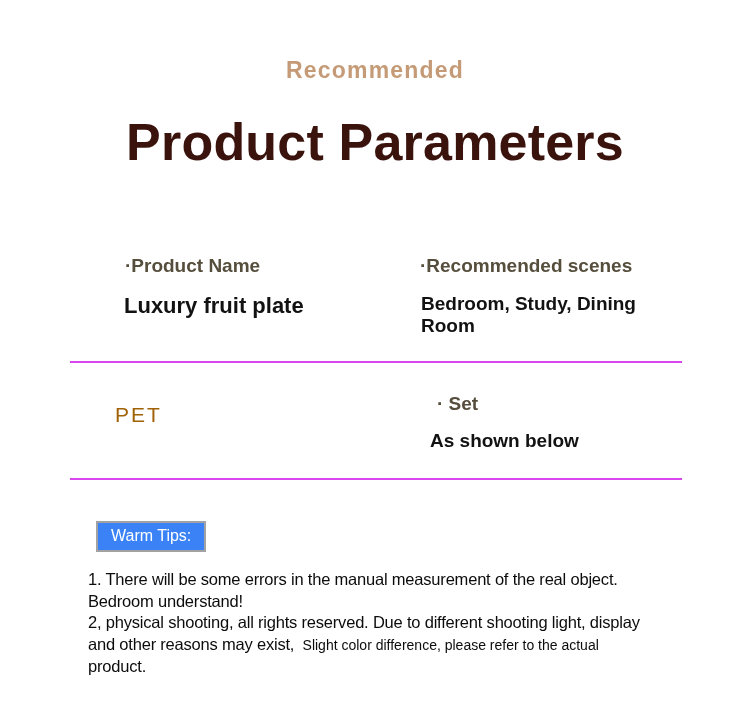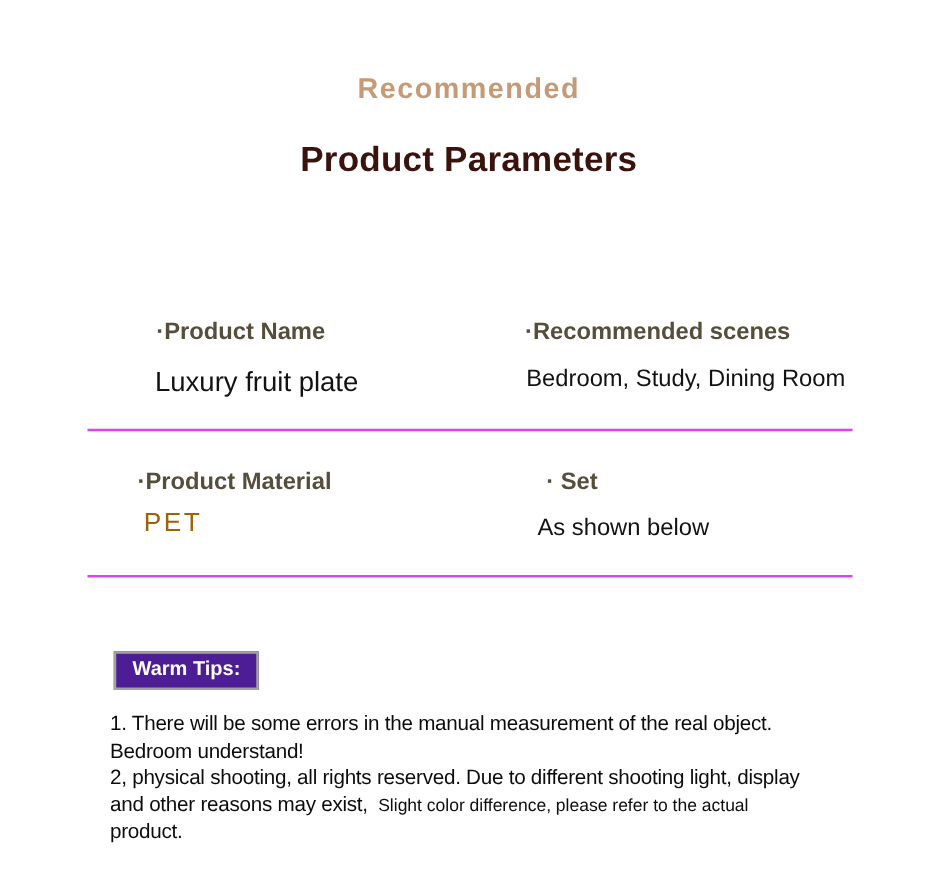--- a/index.html
+++ b/index.html
@@ -16,21 +16,21 @@
   .eyebrow {
     position: absolute; top: 57px; left: 0; width: 750px;
     text-align: center;
     font-size: 23px; font-weight: bold;
     letter-spacing: 1.2px;
     color: #c59b77;
   }
   .page-title {
     position: absolute; top: 112px; left: 0; width: 750px;
     text-align: center;
-    font-size: 28px; font-weight: bold;
+    font-size: 52px; font-weight: bold;
     letter-spacing: 0.2px;
     color: #3a130d;
   }
 
   
   .params {
     position: absolute; top: 243px; left: 70px; width: 612px;
   }
   .prow {
     display: grid;
@@ -45,43 +45,43 @@
     position: relative;
   }
   
   .prow1 .pleft .param-label::before,
   .prow2 .pleft .param-label::before {
     content: ""; position: absolute; left: -32px; top: -3px;
     width: 72px; height: 28px; background: #f6f6f6; z-index: -1;
   }
   .param-value {
     margin-top: 16px;
-    font-size: 19px; font-weight: normal;
+    font-size: 19px; font-weight: bold;
     color: #121212;
   }
   .prow1 .pleft  .param-label { padding-left: 55px; }
   .prow1 .pleft  .param-value { padding-left: 54px; font-size: 22px; }
   .prow1 .pright .param-label { padding-left: 0; }
   .prow1 .pright .param-value { padding-left: 1px; }
   .prow2 .pleft  .param-label { padding-left: 40px; }
   .prow2 .pleft  .param-value { padding-left: 45px; margin-top: 10px;
                                 font-weight: normal; font-size: 21px;
                                 letter-spacing: 2px; color: #a16207; }
   .prow2 .pright .param-label { padding-left: 17px; }
   .prow2 .pright .param-value { padding-left: 10px; margin-top: 15px; }
 
   
   .tips { position: absolute; top: 521px; left: 88px; width: 648px; }
   .tips-badge {
     display: inline-block;
-    margin-left: 3px;
-    background: #4c1d95;
+    margin-left: 8px;
+    background: #3b82f6;
     border: 2px solid #a2a2a2;
     color: #ffffff;
-    font-size: 16px; font-weight: bold;
+    font-size: 16px; font-weight: normal;
     padding: 4px 13px 5px;
   }
   .tips-text {
     margin-top: 17px;
     font-size: 16.5px;
     line-height: 21.5px;
     letter-spacing: -0.2px;
     font-weight: 500;
     color: #0c0c0c;
   }
@@ -103,21 +103,20 @@
       <div class="param-value">Luxury fruit plate</div>
     </div>
     <div class="pright">
       <div class="param-label">·Recommended scenes</div>
       <div class="param-value">Bedroom, Study, Dining Room</div>
     </div>
   </div>
 
   <div class="prow prow2">
     <div class="pleft">
-      <div class="param-label">·Product Material</div>
       <div class="param-value">PET</div>
     </div>
     <div class="pright">
       <div class="param-label">· Set</div>
       <div class="param-value">As shown below</div>
     </div>
   </div>
 
 </div>
 

